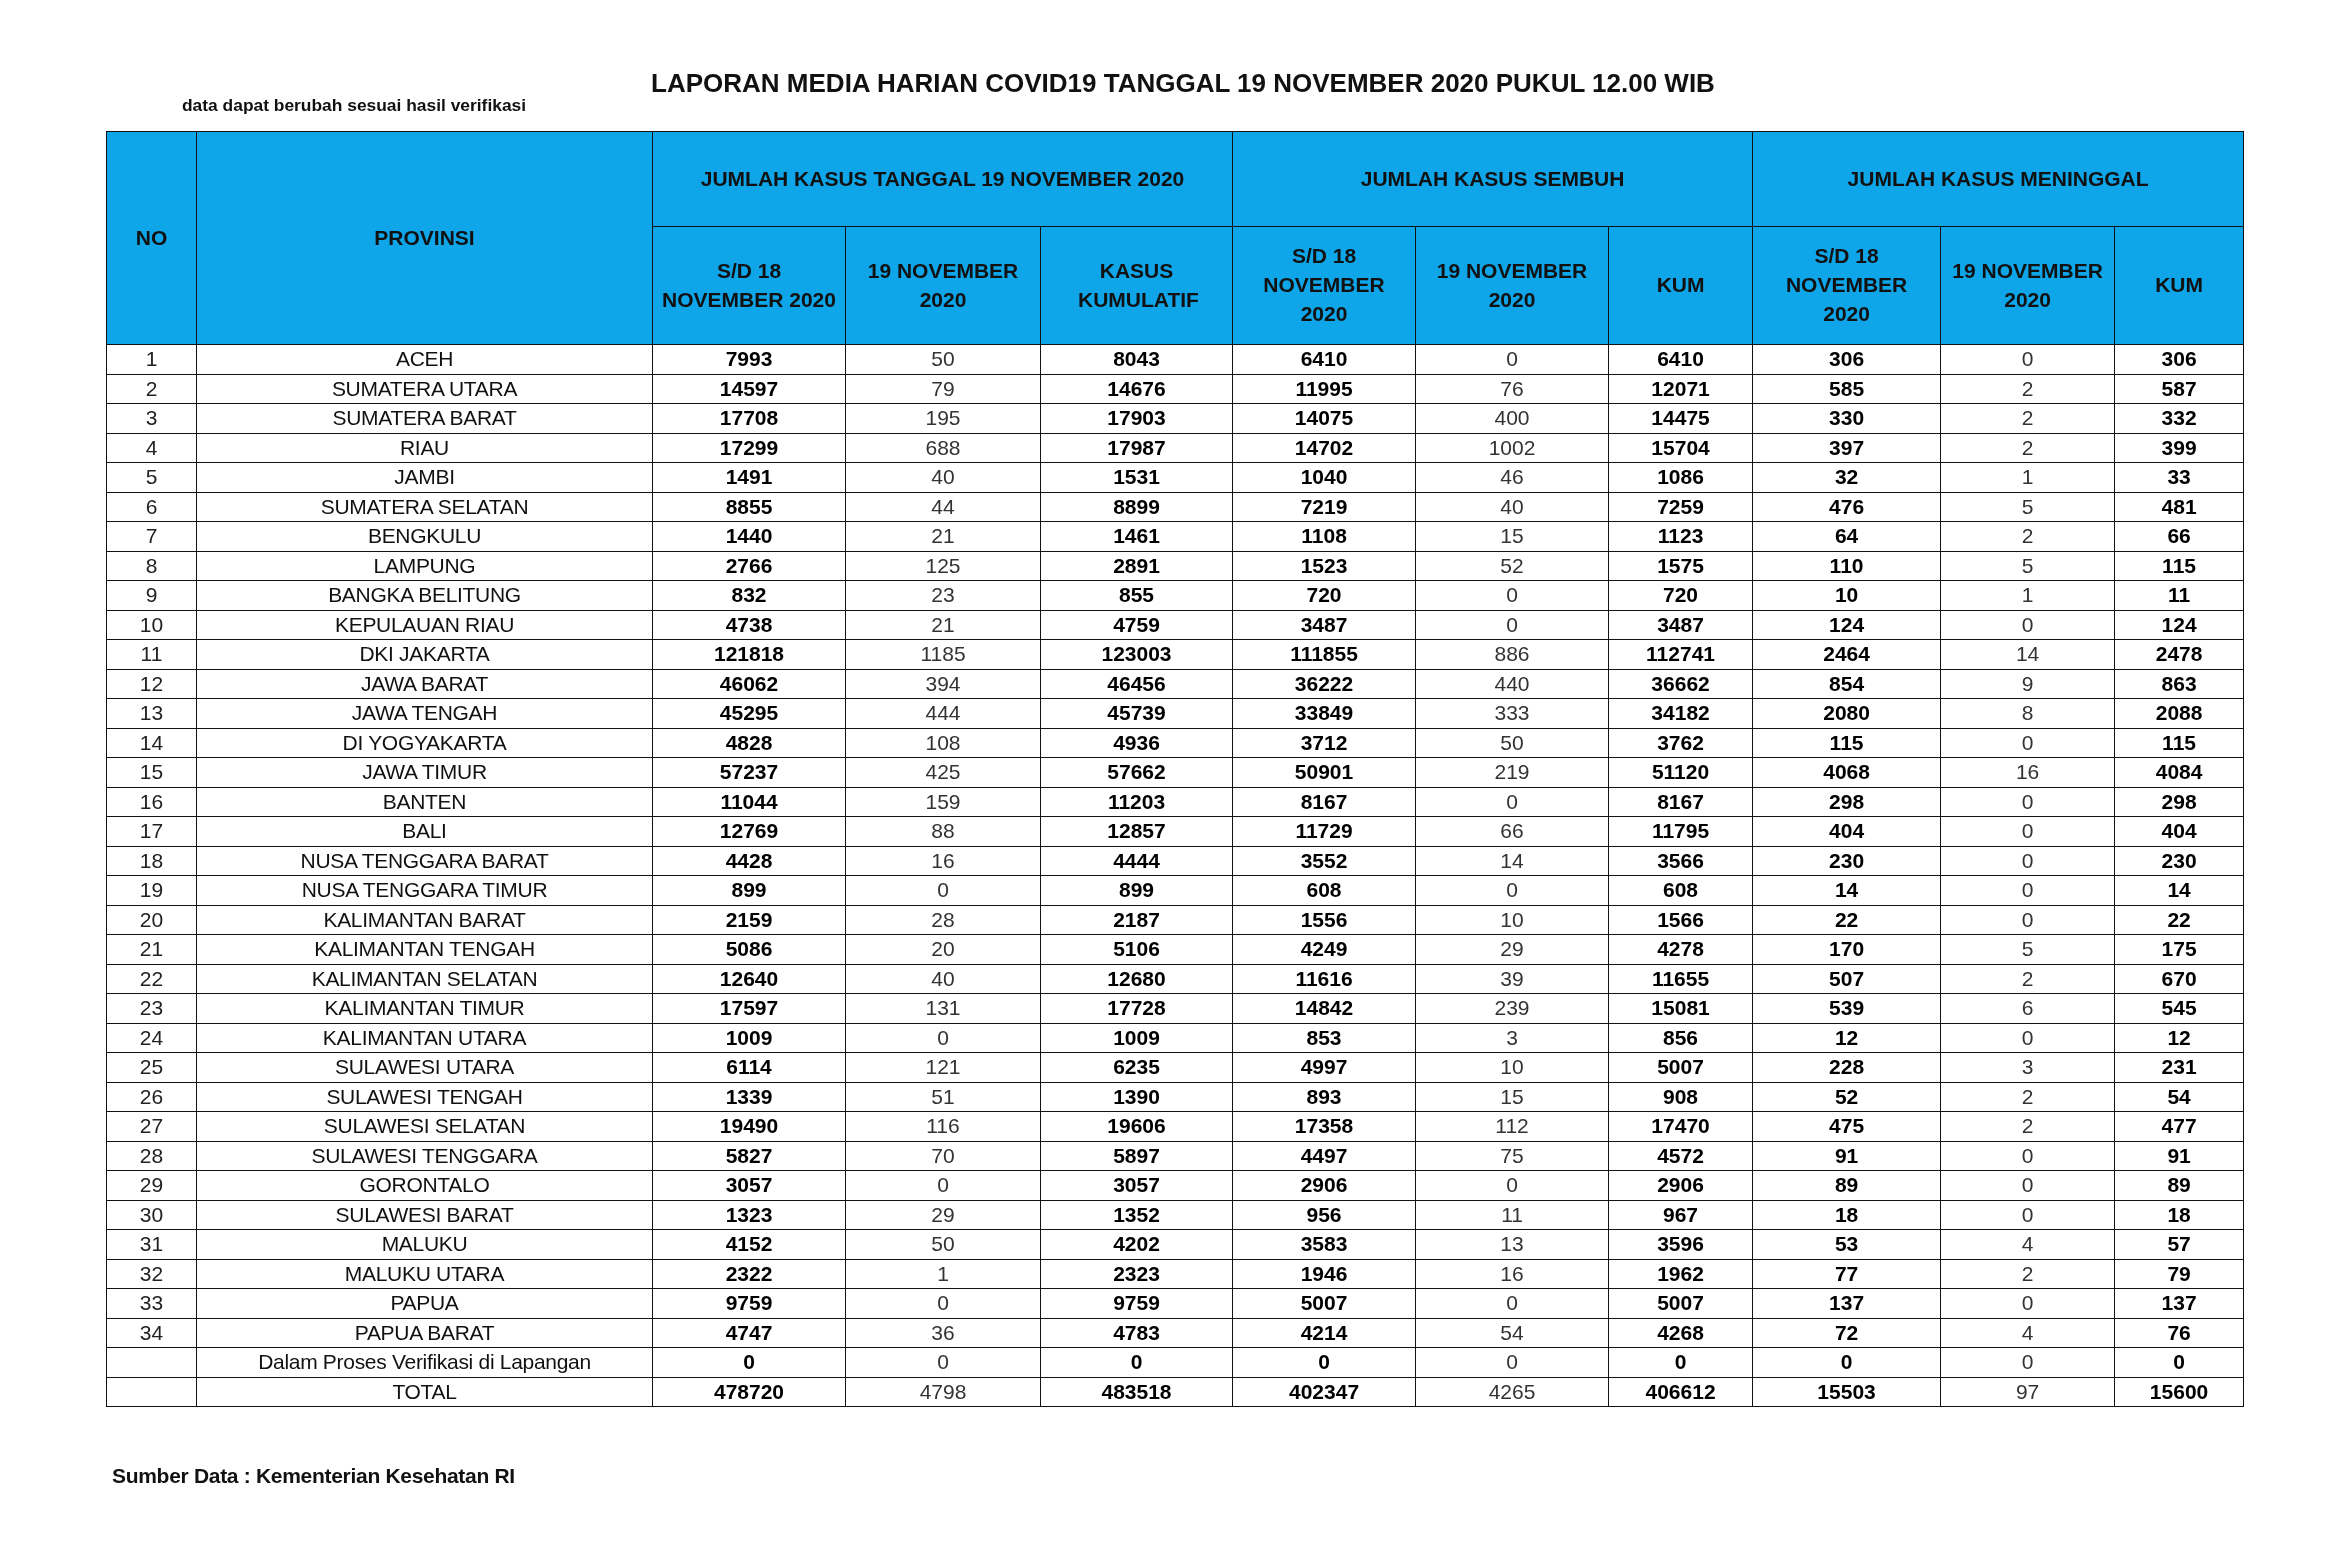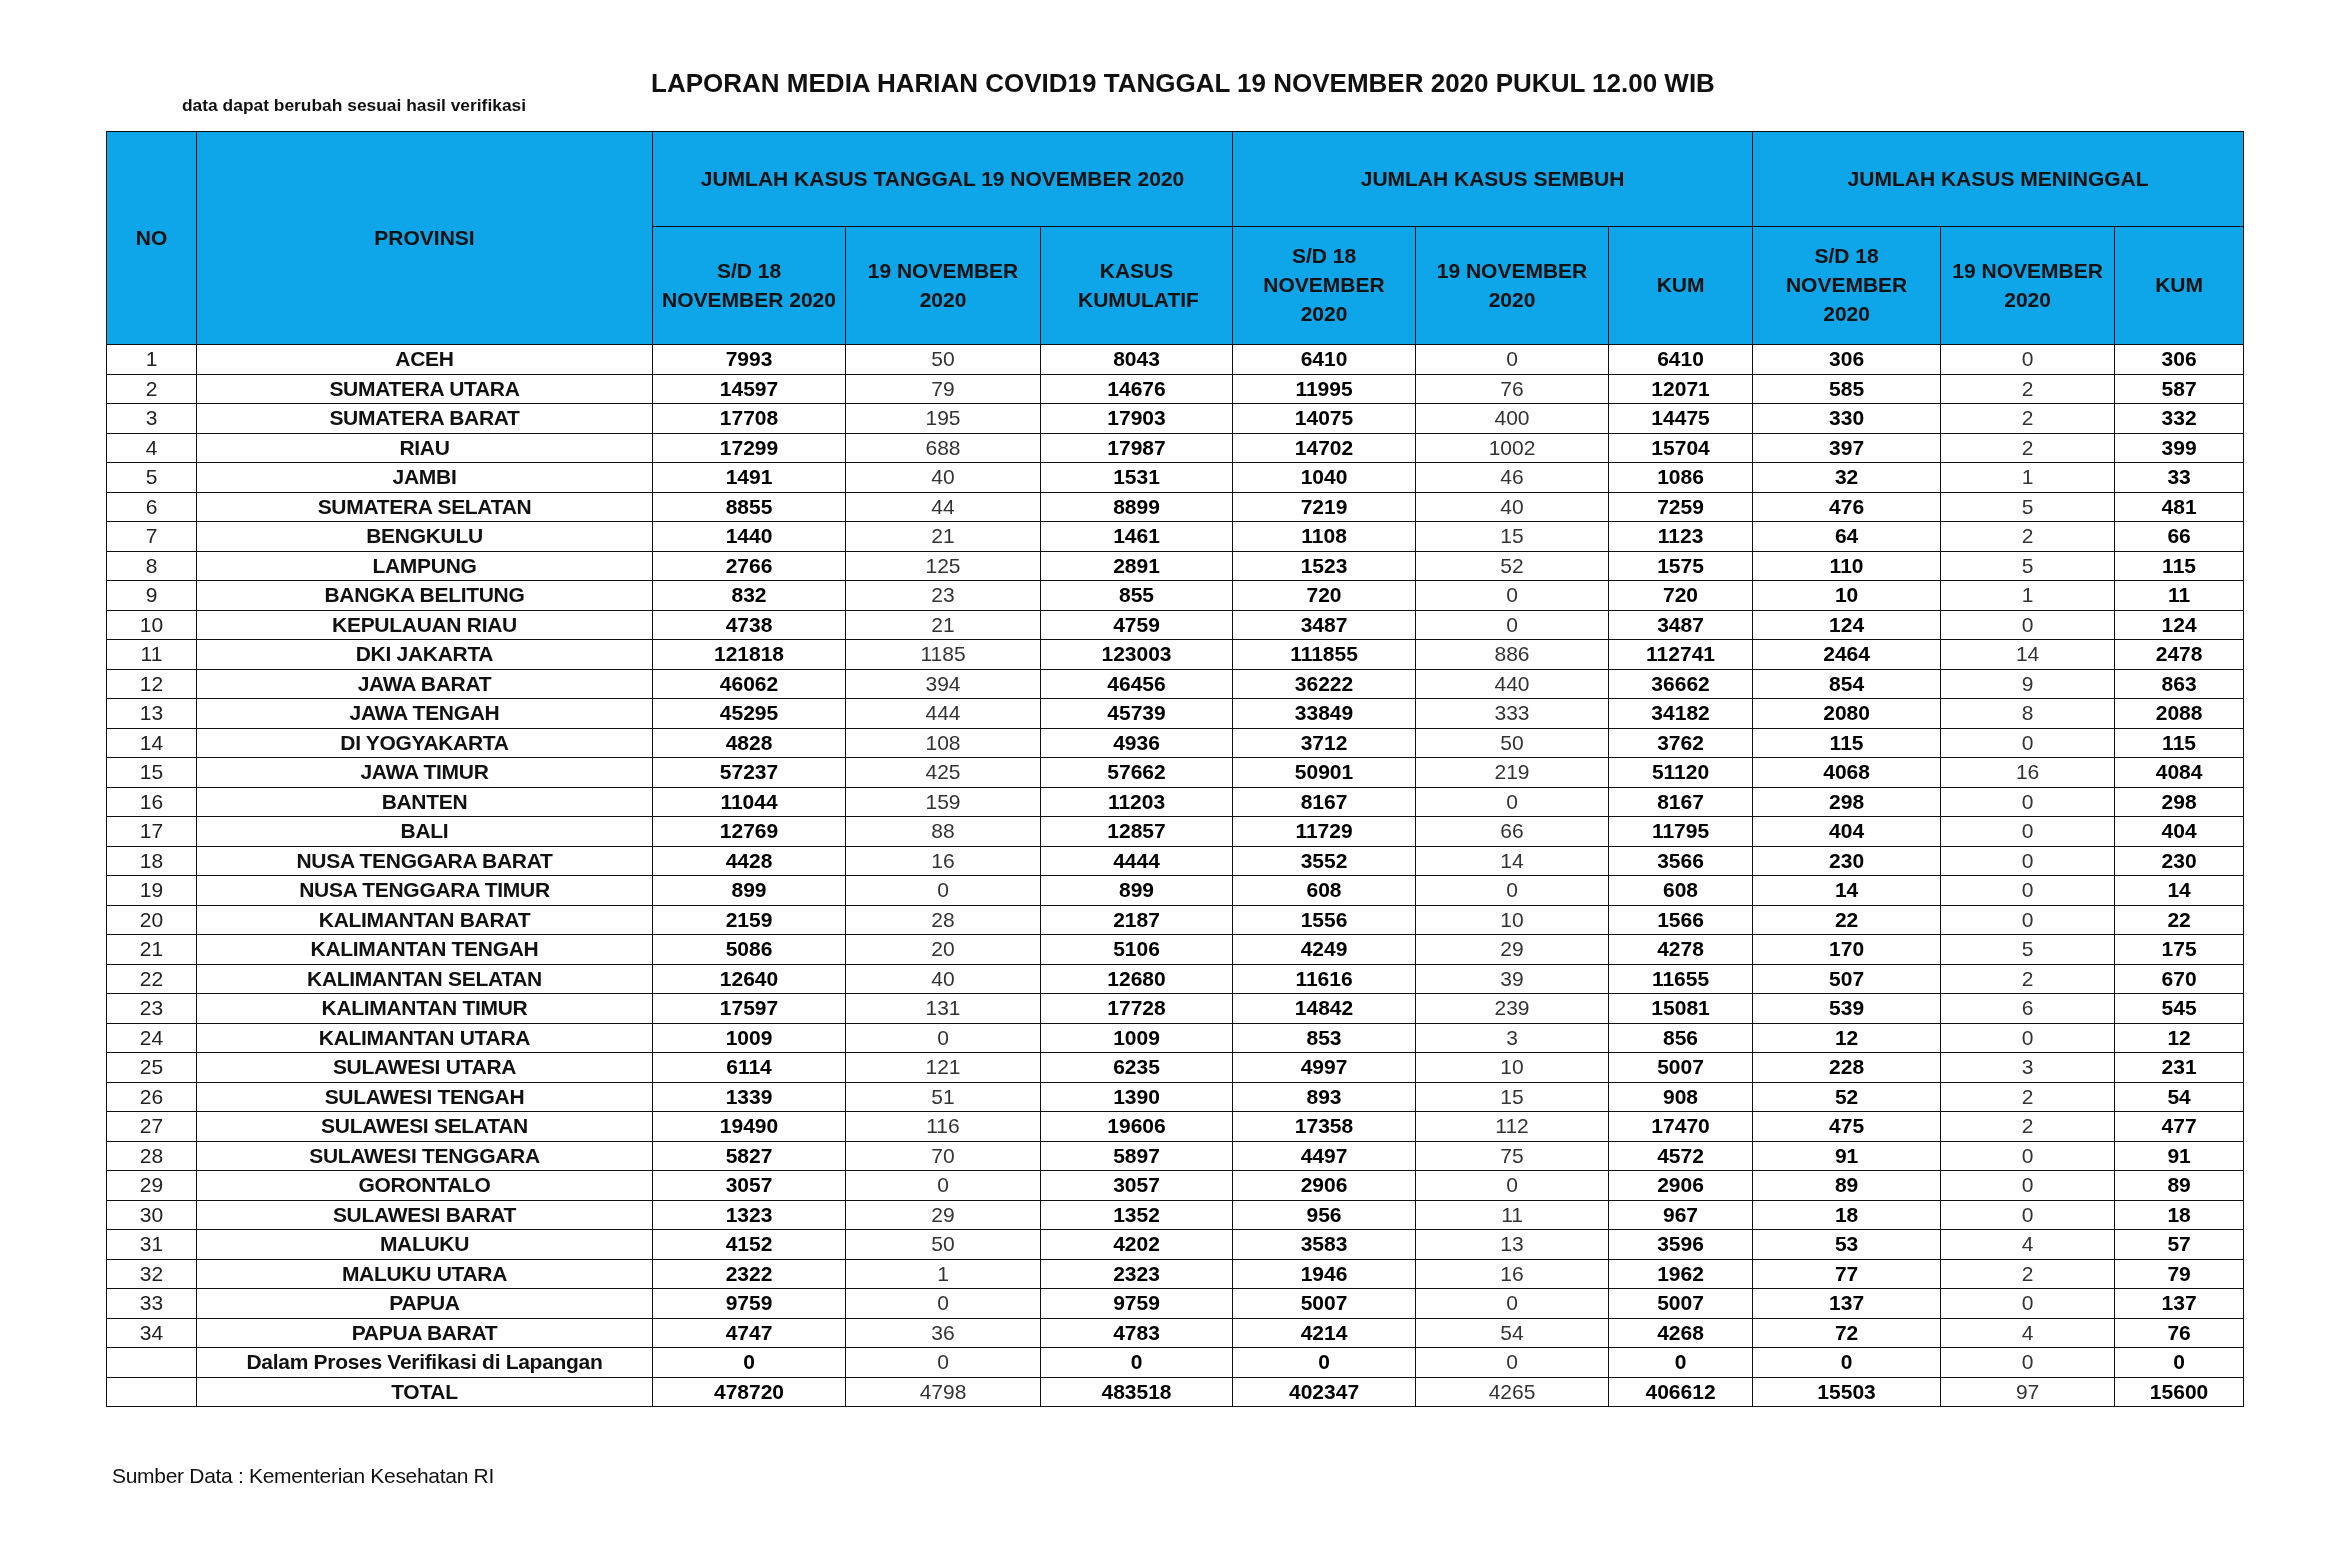--- a/index.html
+++ b/index.html
@@ -5,25 +5,25 @@
   html, body { margin:0; padding:0; background:#ffffff; }
   body { width:2351px; height:1564px; position:relative; overflow:hidden; font-family:"Liberation Sans", sans-serif; color:#111; }
   .title { position:absolute; left:0; width:2347px; top:68px; text-align:center; font-weight:bold; font-size:26px; letter-spacing:0px; padding-left:19px; box-sizing:border-box; }
   .subtitle { position:absolute; left:182px; top:95px; font-weight:bold; font-size:17.4px; }
   table.report { position:absolute; left:106px; top:131px; border-collapse:collapse; table-layout:fixed; width:2138px; }
   table.report th, table.report td { border:1.8px solid #111; padding:0; }
   table.report th { background:#0ea5e9; font-weight:bold; font-size:21px; text-align:center; vertical-align:middle; line-height:1.38; }
   tr.h1 th { height:94px; }
   tr.h2 th { height:93px; }
   table.report td { height:28.5px; font-family:"Liberation Sans", sans-serif; font-size:21px; text-align:center; vertical-align:middle; line-height:28.5px; white-space:nowrap; }
-  td.prov { text-align:left; padding-left:4.6px; font-size:20px; letter-spacing:-0.3px;font-weight:bold; }
+  td.prov { text-align:left; padding-left:4.6px; font-size:20px; letter-spacing:-0.3px; }
   td.no { color:#222; }
   td.bold { font-weight:600; color:#000; }
   td.light { color:#333; font-weight:normal; }
-  .footer { position:absolute; left:112px; top:1464px; font-weight:normal; font-size:21px; letter-spacing:-0.3px; }
+  .footer { position:absolute; left:112px; top:1464px; font-weight:bold; font-size:21px; letter-spacing:-0.3px; }
 </style>
 </head>
 <body>
 
 <div class="title">LAPORAN MEDIA HARIAN COVID19 TANGGAL 19 NOVEMBER 2020 PUKUL 12.00 WIB</div>
 <div class="subtitle">data dapat berubah sesuai hasil verifikasi</div>
 
 <table class="report">
   <colgroup>
     <col style="width:90px">

